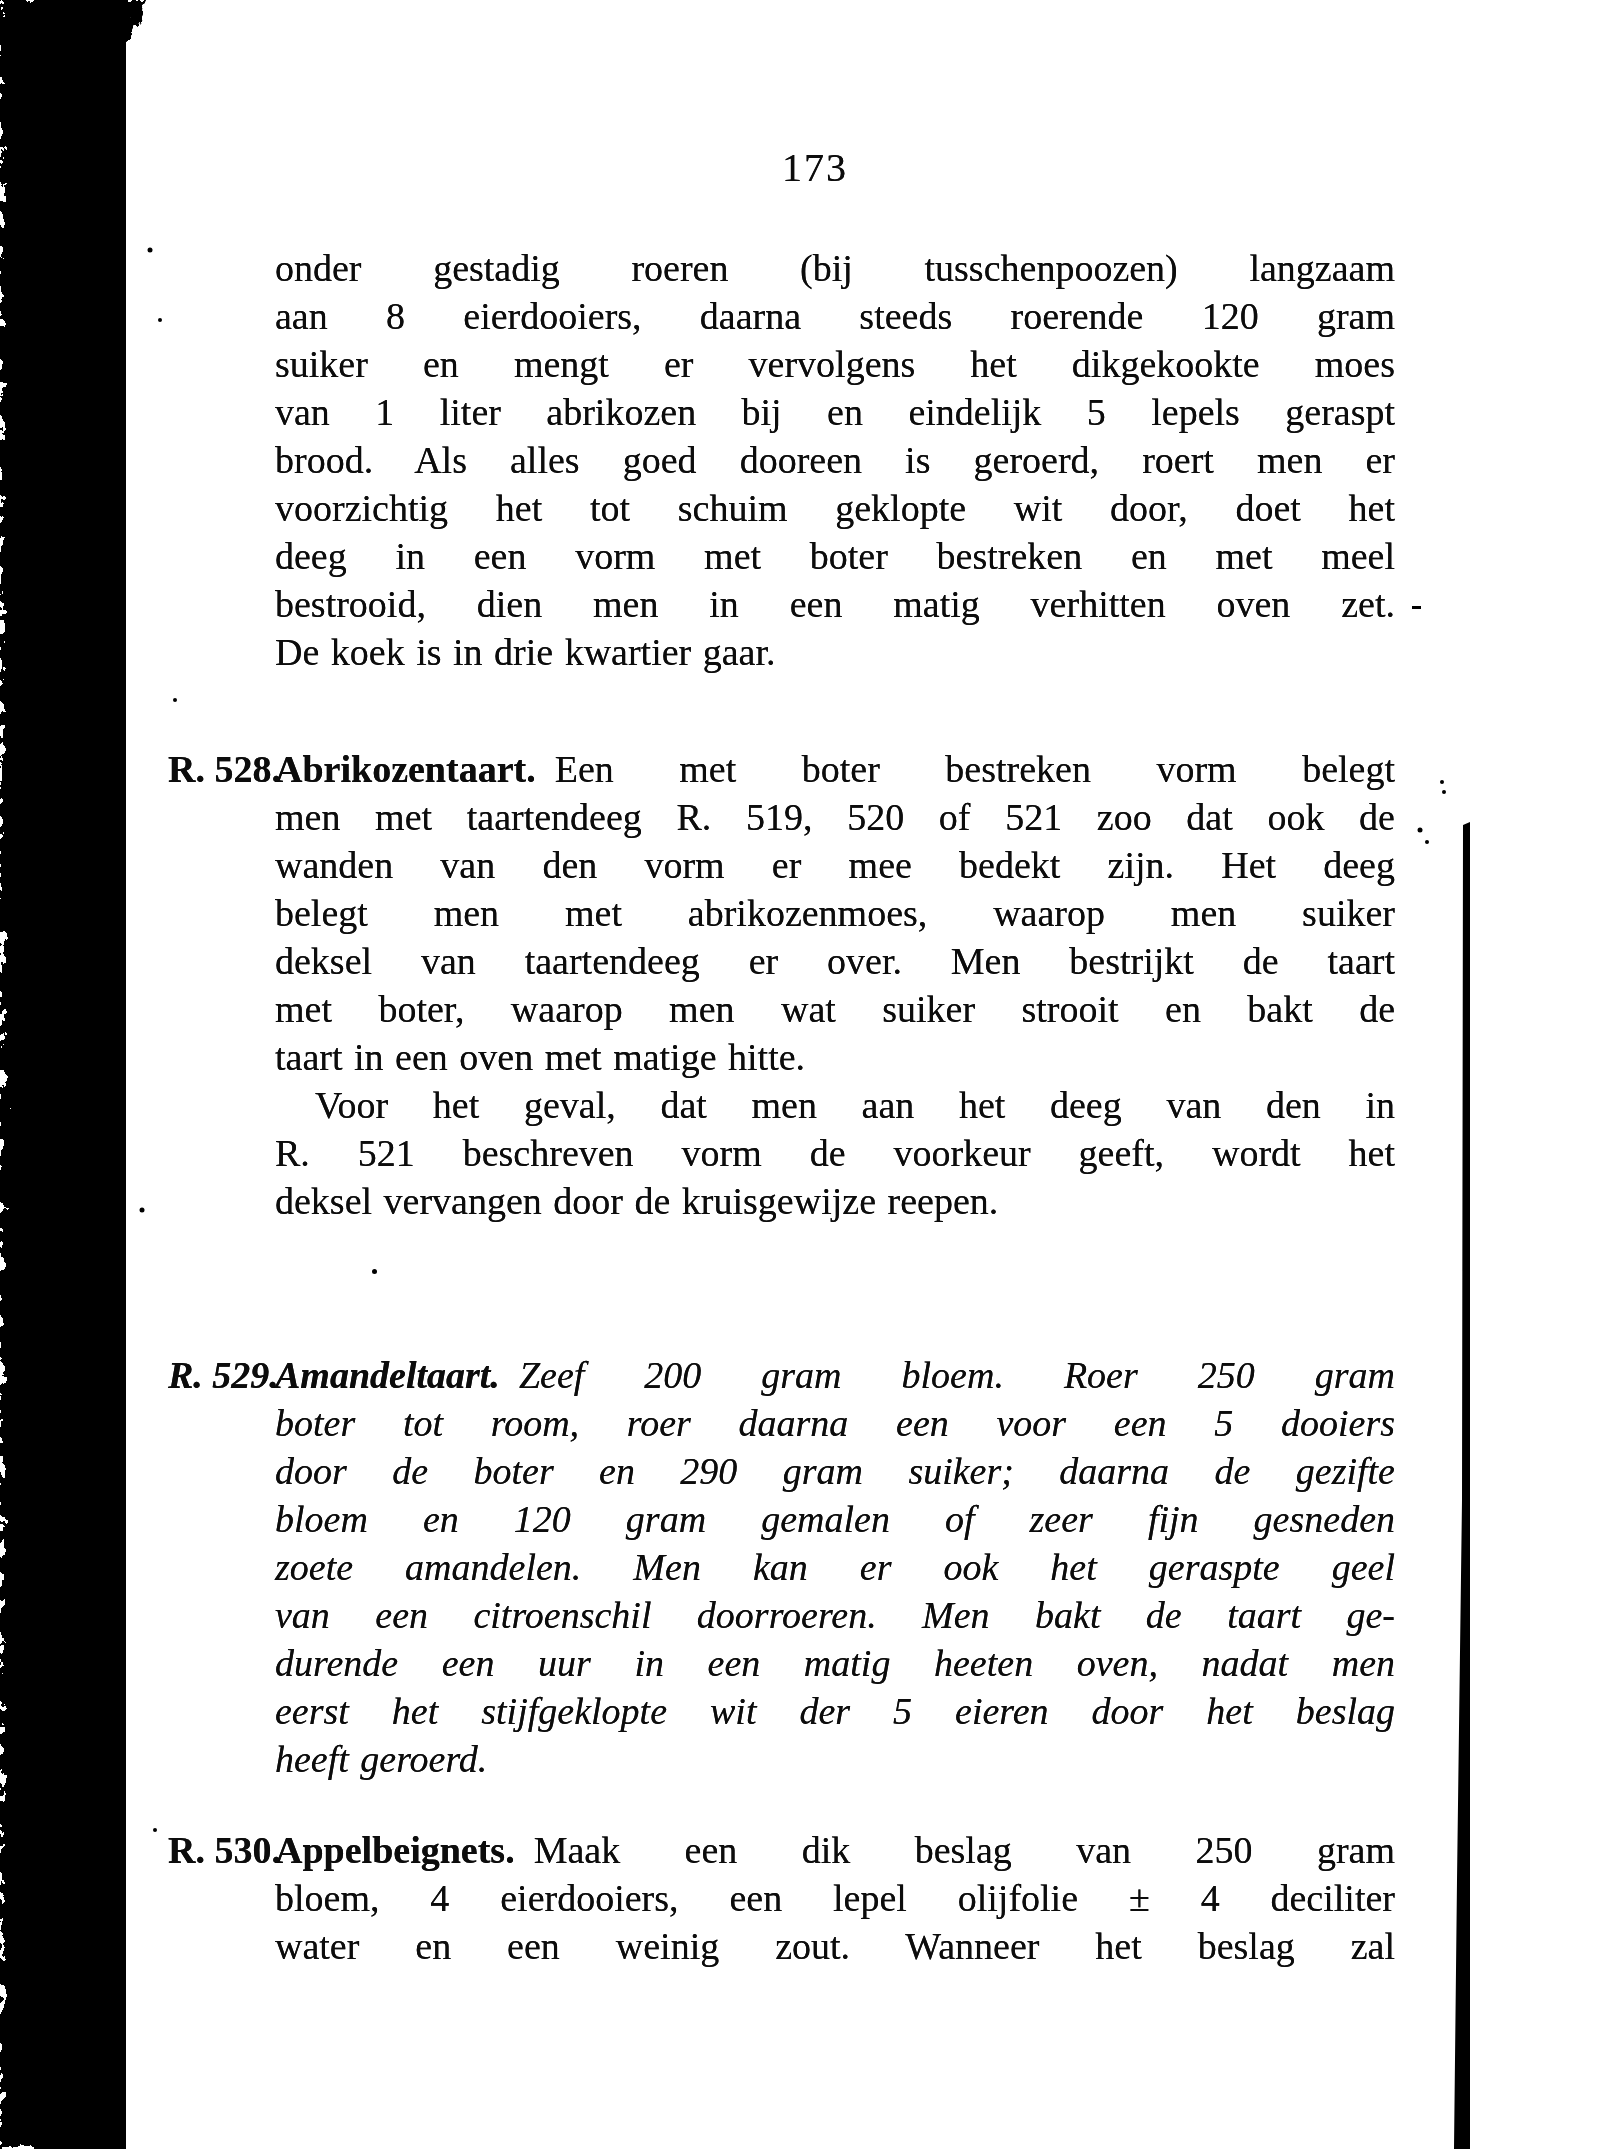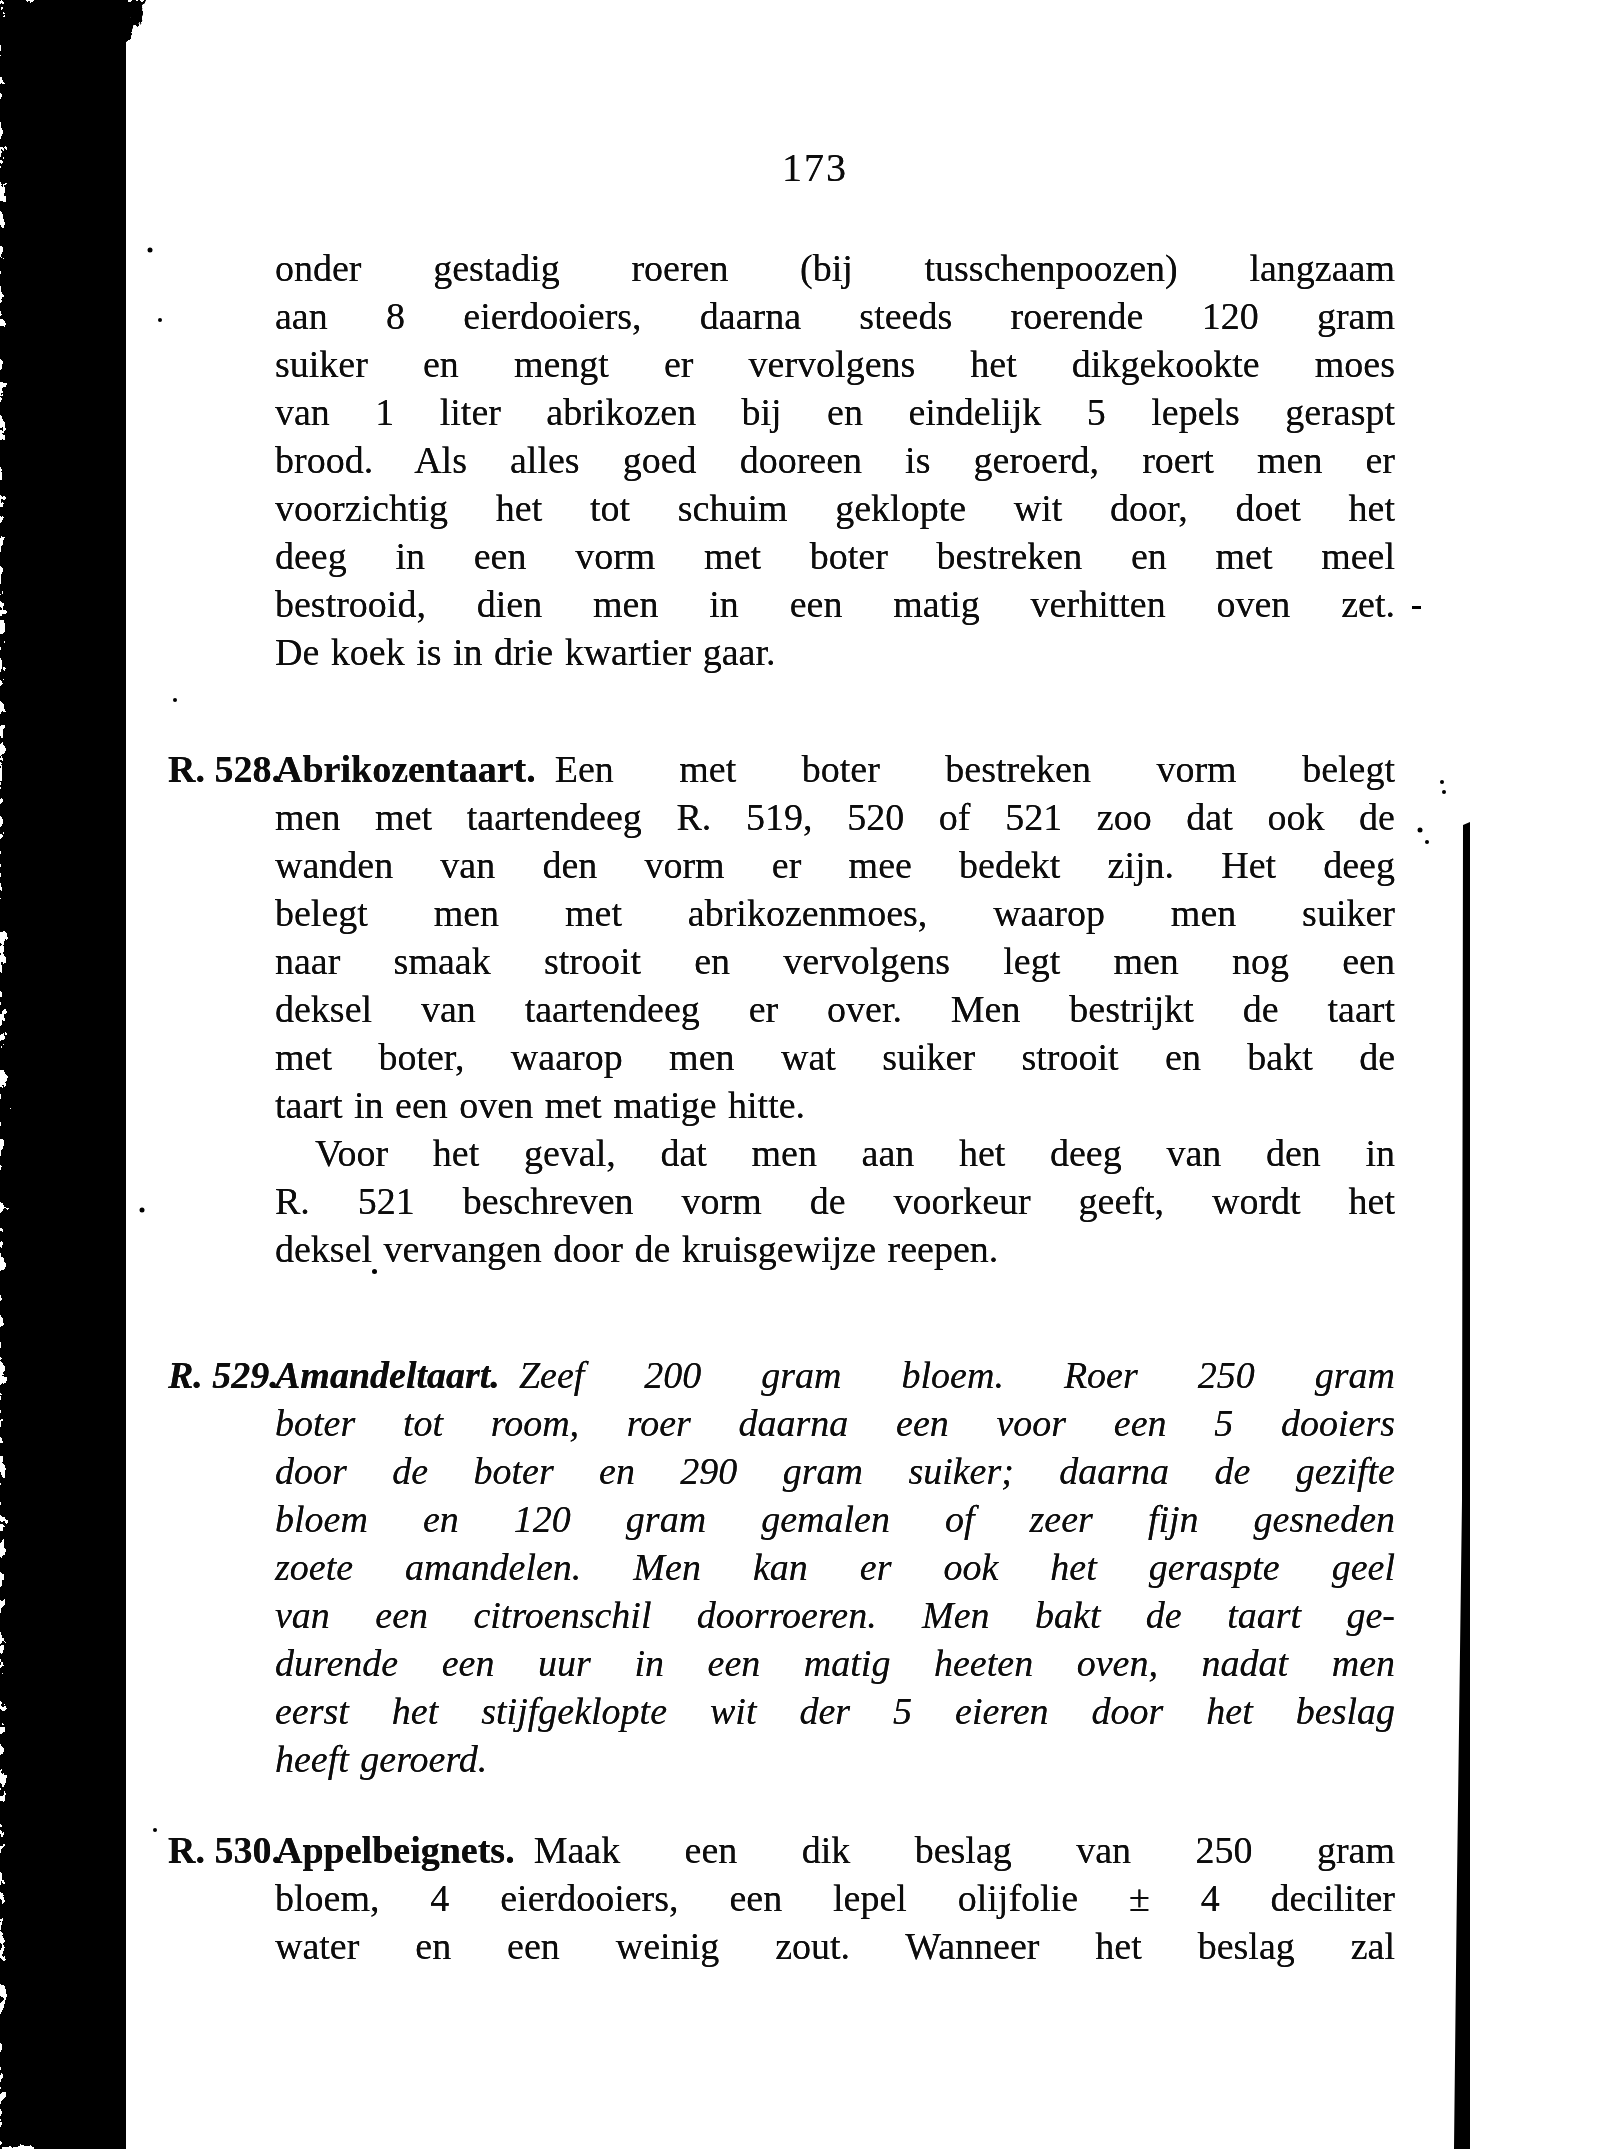--- a/index.html
+++ b/index.html
@@ -92,21 +92,20 @@
       <div class="line">deeg in een vorm met boter bestreken en met meel</div>
       <div class="line">bestrooid, dien men in een matig verhitten oven zet.</div>
       <div class="line last">De koek is in drie kwartier gaar.</div>
     </div>
   <div class="para" id="p1">
       <span class="label">R. 528.</span>
       <div class="line"><b>Abrikozentaart.</b> Een met boter bestreken vorm belegt</div>
       <div class="line">men met taartendeeg R. 519, 520 of 521 zoo dat ook de</div>
       <div class="line">wanden van den vorm er mee bedekt zijn. Het deeg</div>
       <div class="line">belegt men met abrikozenmoes, waarop men suiker</div>
-      <div class="line">naar smaak strooit en vervolgens legt men nog een</div>
       <div class="line">deksel van taartendeeg er over. Men bestrijkt de taart</div>
       <div class="line">met boter, waarop men wat suiker strooit en bakt de</div>
       <div class="line last">taart in een oven met matige hitte.</div>
       <div class="line indent">Voor het geval, dat men aan het deeg van den in</div>
       <div class="line">R. 521 beschreven vorm de voorkeur geeft, wordt het</div>
       <div class="line last">deksel vervangen door de kruisgewijze reepen.</div>
     </div>
   <div class="para" id="p2">
       <span class="label">R. 529.</span>
       <div class="line"><b>Amandeltaart.</b> Zeef 200 gram bloem. Roer 250 gram</div>

